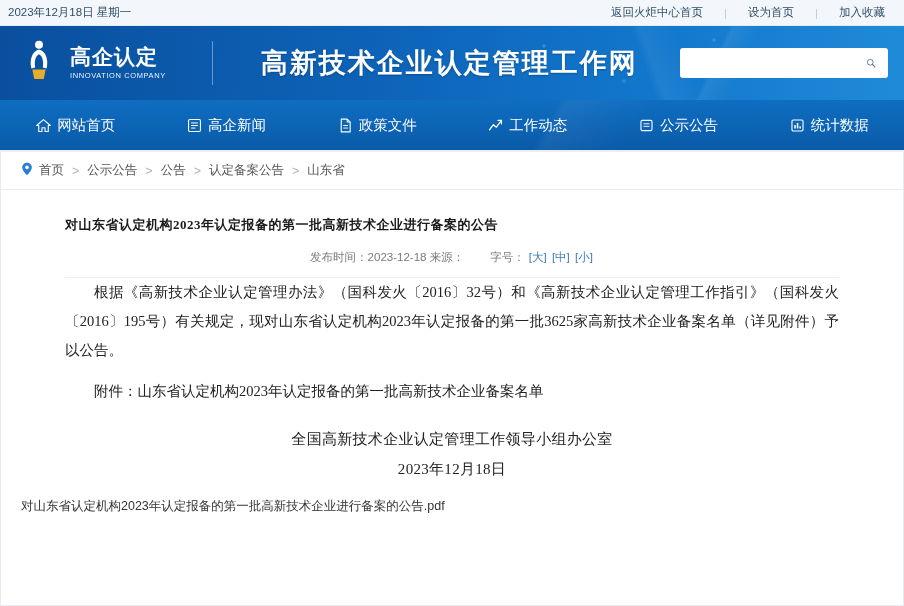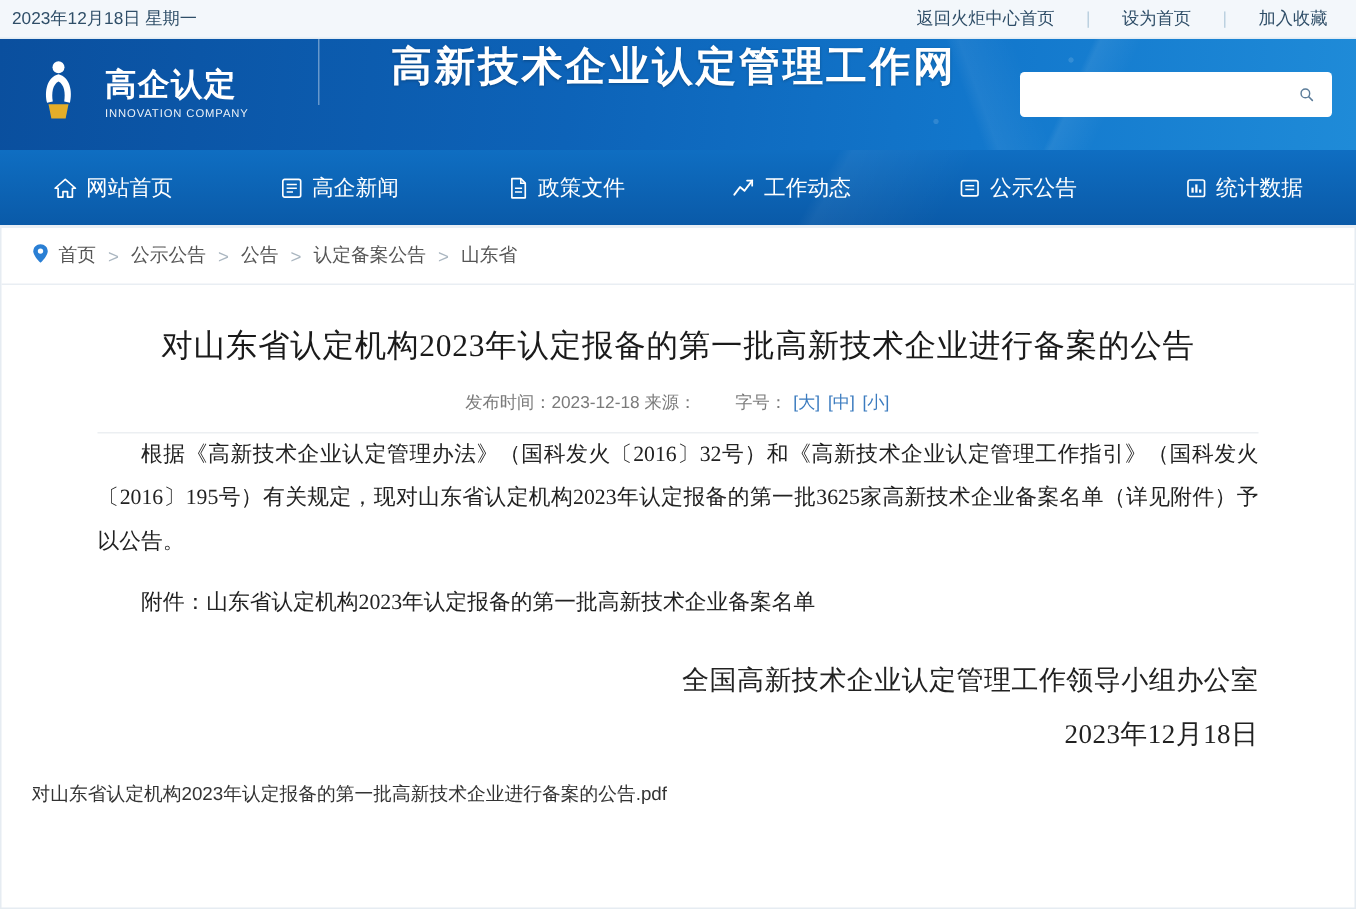--- a/index.html
+++ b/index.html
@@ -31,20 +31,21 @@
   }
   .topbar .links .sep { color: #b9cfdf; }
 
   
   .header {
     position: relative;
     height: 74px;
     background: linear-gradient(95deg, #0a4f9e 0%, #0d63b8 42%, #1277cc 72%, #1f8bd8 100%);
     overflow: hidden;
     display: flex;
+    align-items: center;
     gap: 32px;
   }
   .header::after{
     content:"";
     position:absolute; right:0; top:0; width:430px; height:100%;
     background:
       radial-gradient(circle at 70px 20px, rgba(255,255,255,.16) 0 1.5px, transparent 2px),
       radial-gradient(circle at 150px 55px, rgba(255,255,255,.13) 0 1.5px, transparent 2px),
       radial-gradient(circle at 240px 14px, rgba(255,255,255,.13) 0 1.5px, transparent 2px),
       radial-gradient(circle at 330px 46px, rgba(255,255,255,.12) 0 1.5px, transparent 2px),
@@ -143,23 +144,22 @@
     font-size: 12.5px;
     color: #555;
     border-bottom: 1px solid #e9eef3;
   }
   .crumb a { color:#555; text-decoration:none; }
   .crumb .sp { color:#aab6c0; margin: 0 2px; }
   .crumb .pin { color:#2a7fd4; }
 
   .article { padding: 26px 64px 0 64px; }
   .art-title {
-    text-align: center;
-    font-size: 21px;
-    font-weight: 400;
+    font-size: 13px;
+    font-weight: 700;
     color: #1a1a1a;
     font-family: "Liberation Serif", serif;
     letter-spacing: .5px;
     line-height: 1.4;
   }
   .art-meta {
     margin-top: 16px;
     text-align: center;
     font-size: 11.5px;
     color: #7a7a7a;
@@ -171,21 +171,21 @@
   .art-meta .fs a { color:#3b7bbf; text-decoration:none; margin: 0 1px; }
 
   .art-body {
     font-size: 14.5px;
     line-height: 2.0;
     color: #222;
     font-family: "Liberation Serif", serif;
     text-align: justify;
   }
   .art-body p { margin: 0 0 12px 0; text-indent: 2em; }
-  .sign { margin-top: 18px; text-align: right; font-size: 18px; font-family:"Liberation Serif", serif; color:#222; line-height: 2.0;}
+  .sign { margin-top: 18px; text-align: center; font-size: 15px; font-family:"Liberation Serif", serif; color:#222; line-height: 2.0;}
   .sign div { letter-spacing: .3px; }
   .attach {
     margin-top: 14px;
     padding: 0 0 0 0;
     font-size: 12.5px;
     color: #333;
     font-family: "Liberation Sans", sans-serif;
   }
   .attach a { color:#333; text-decoration: none; }
   .attach-wrap{ padding: 0 20px; }

